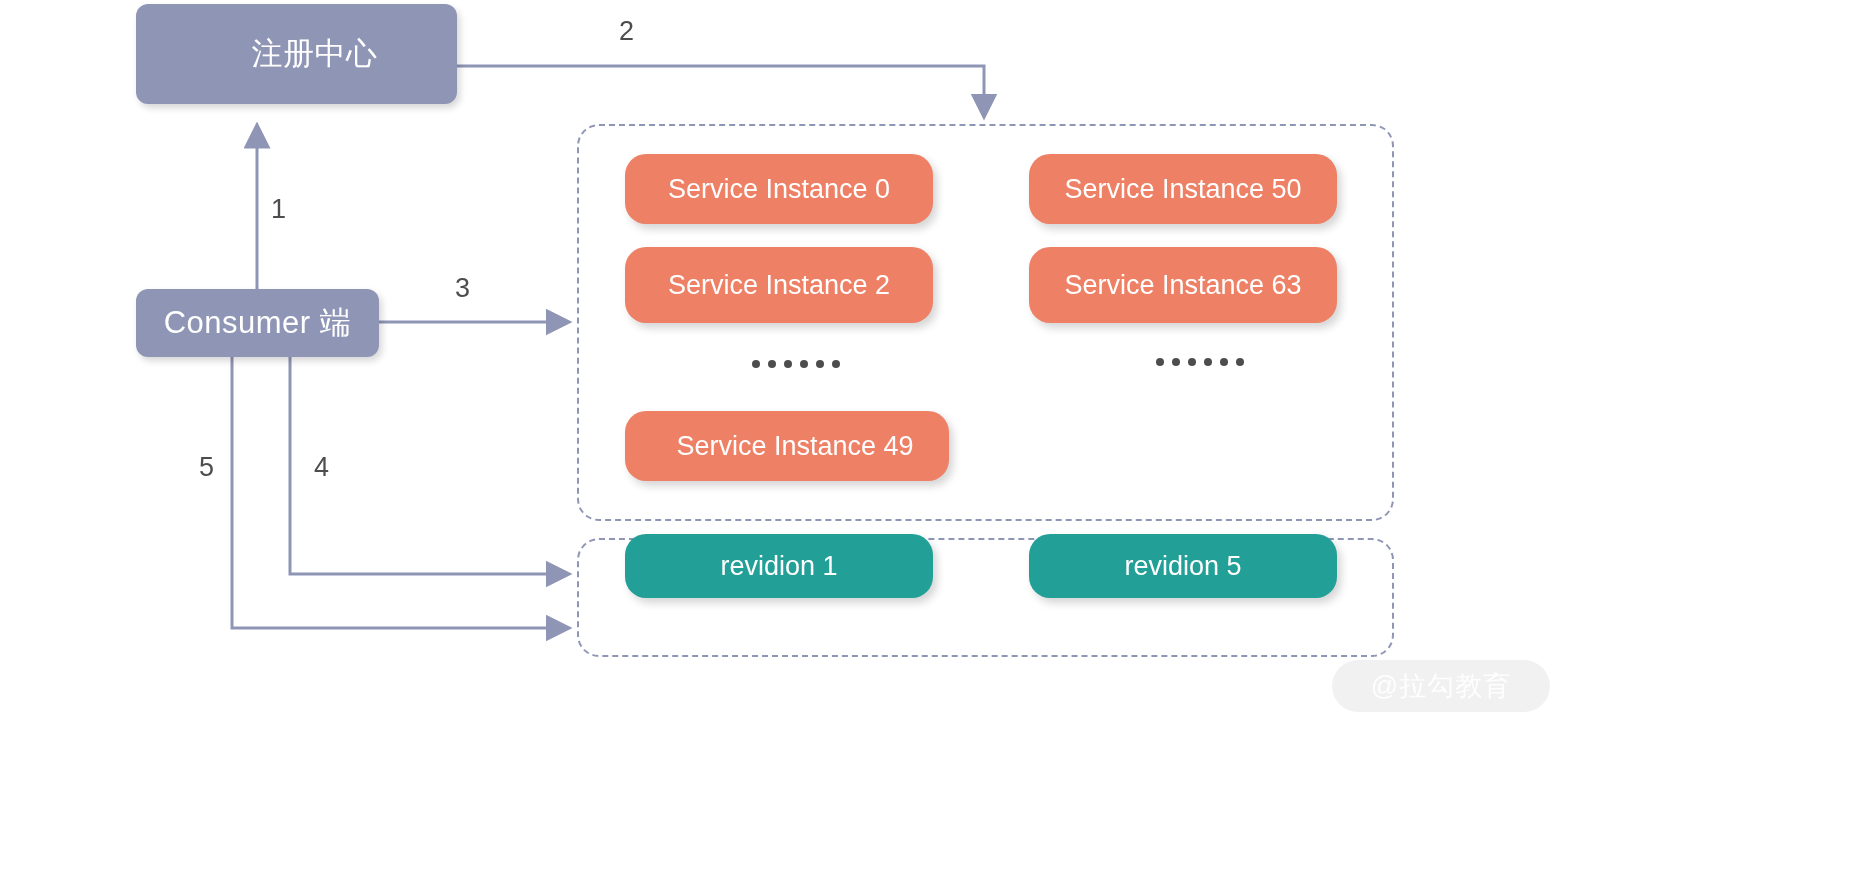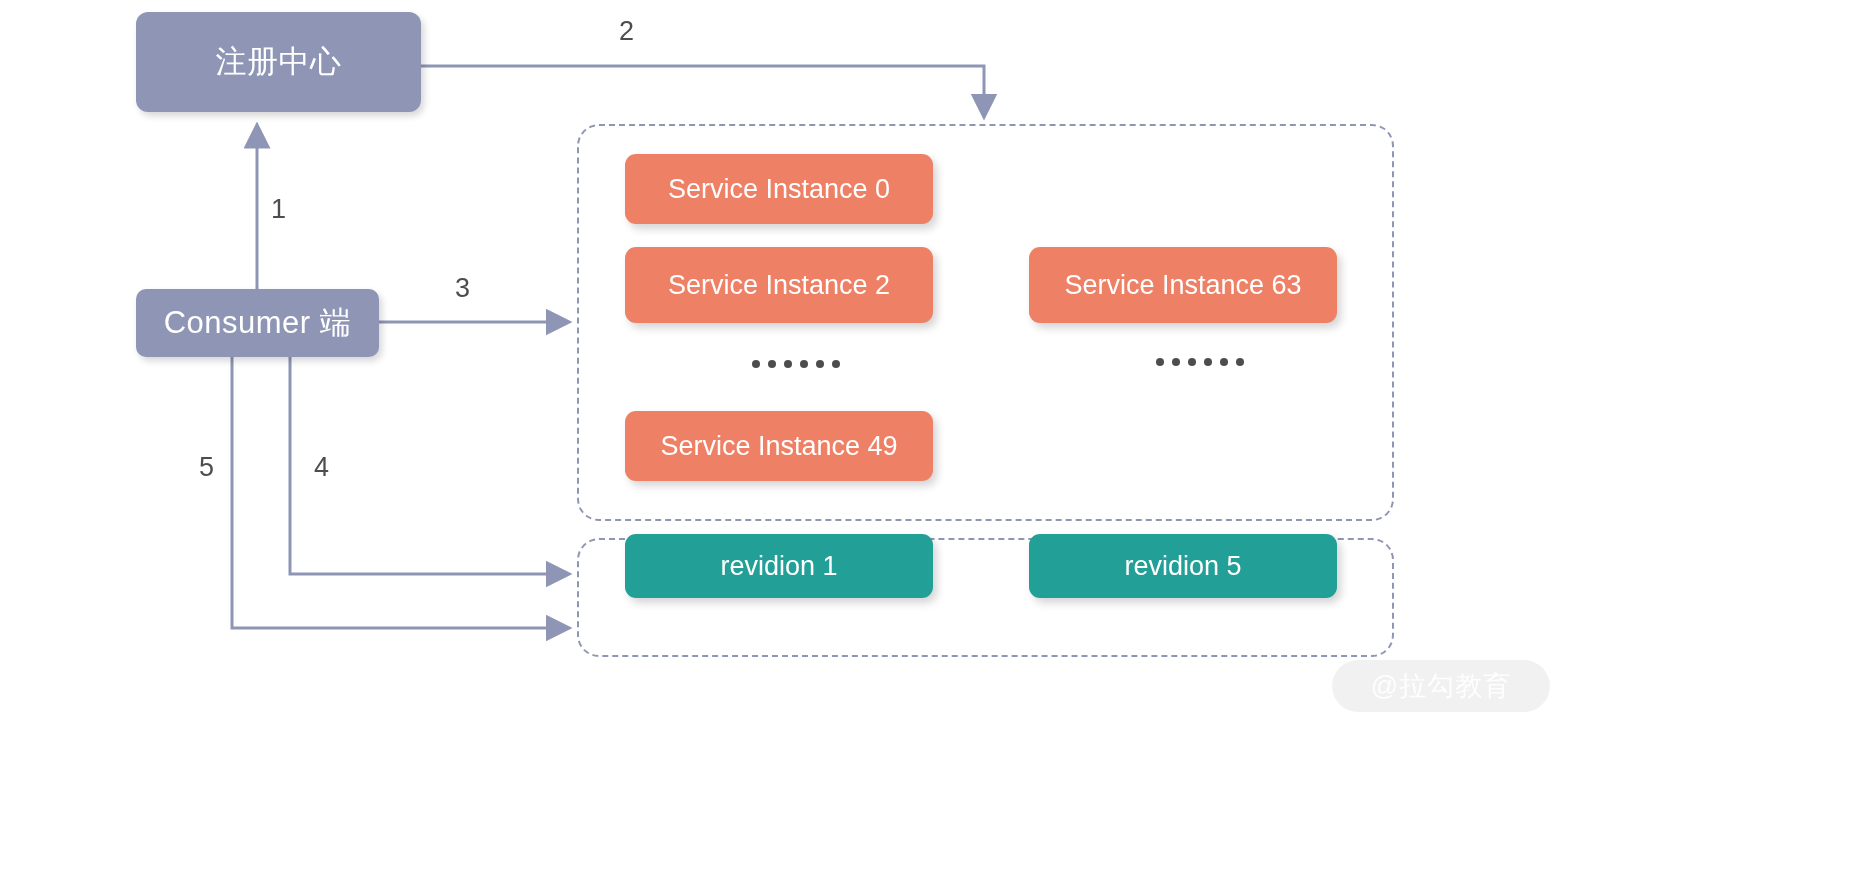--- a/index.html
+++ b/index.html
@@ -32,54 +32,54 @@
     background: #8f95b5;
     border-radius: 12px;
     box-shadow: 3px 4px 7px rgba(0,0,0,0.16);
     display: flex;
     align-items: center;
     justify-content: center;
     color: #ffffff;
     font-size: 31px;
     letter-spacing: 0.5px;
   }
-  .node-registry { left: 136px; top: 12px; width: 285px; height: 100px; }
-  .node-consumer { left: 136px; top: 289px; width: 243px; height: 68px; border-radius: 10px; }
+  .node-registry { left: 136px; top: 4px; width: 285px; height: 100px; padding-left: 36px; }
+  .node-consumer { left: 136px; top: 289px; width: 243px; height: 68px; }
 
   
   .group-dashed {
     position: absolute;
     border: 2px dashed #8f95b5;
     border-radius: 22px;
     background: transparent;
   }
   .group-instances { left: 577px; top: 124px; width: 813px; height: 393px; }
   .group-revisions { left: 577px; top: 538px; width: 813px; height: 115px; }
 
   
   .chip {
     position: absolute;
-    border-radius: 11px;
+    border-radius: 21px;
     display: flex;
     align-items: center;
     justify-content: center;
     color: #ffffff;
     font-size: 27px;
     box-shadow: 4px 5px 8px rgba(0,0,0,0.17);
     white-space: nowrap;
   }
   .chip-orange { background: #ee8066; }
   .chip-teal   { background: #22a098; }
 
   .col-left  { left: 625px; width: 308px; }
   .col-right { left: 1029px; width: 308px; }
 
   .row-0  { top: 154px;  height: 70px; }
   .row-1  { top: 247px;  height: 76px; }
-  .row-2  { top: 411px;  height: 70px; }
+  .row-2  { top: 411px;  height: 70px; padding-left: 16px; }
   .row-rev{ top: 534px;  height: 64px; }
 
   
   .dots {
     position: absolute;
     display: flex;
     gap: 8px;
     align-items: center;
   }
   .dots span {
@@ -168,20 +168,23 @@
   <div class="chip chip-orange col-left row-0">
     <span>Service Instance 0</span>
   </div>
   <div class="chip chip-orange col-left row-1">
     <span>Service Instance 2</span>
   </div>
   <div class="chip chip-orange col-left row-2">
     <span>Service Instance 49</span>
   </div>
 
+  <div class="chip chip-orange col-right row-0">
+    <span>Service Instance 50</span>
+  </div>
   <div class="chip chip-orange col-right row-1">
     <span>Service Instance 63</span>
   </div>
 
   <div class="dots dots-left">
     <span></span>
     <span></span>
     <span></span>
     <span></span>
     <span></span>

